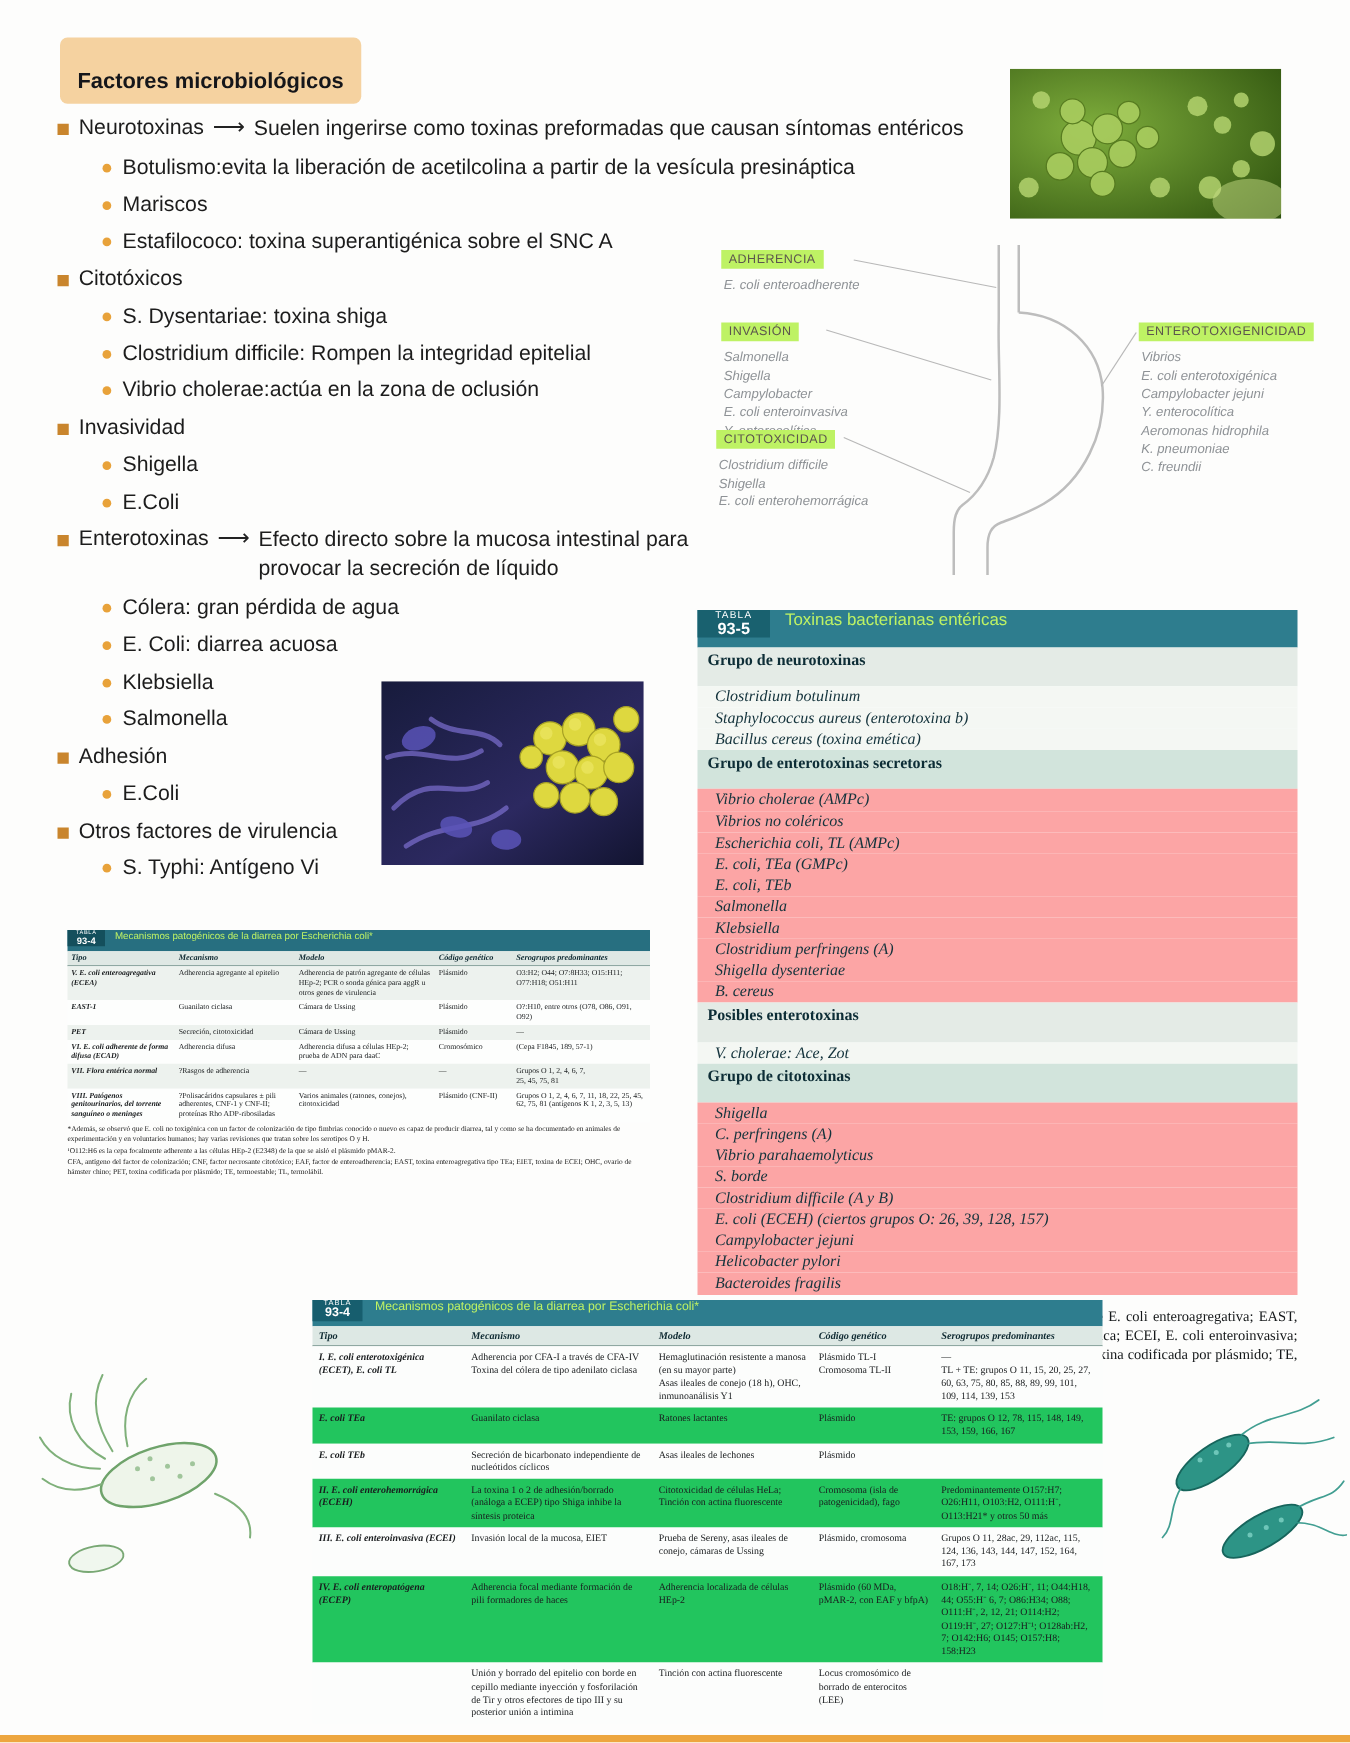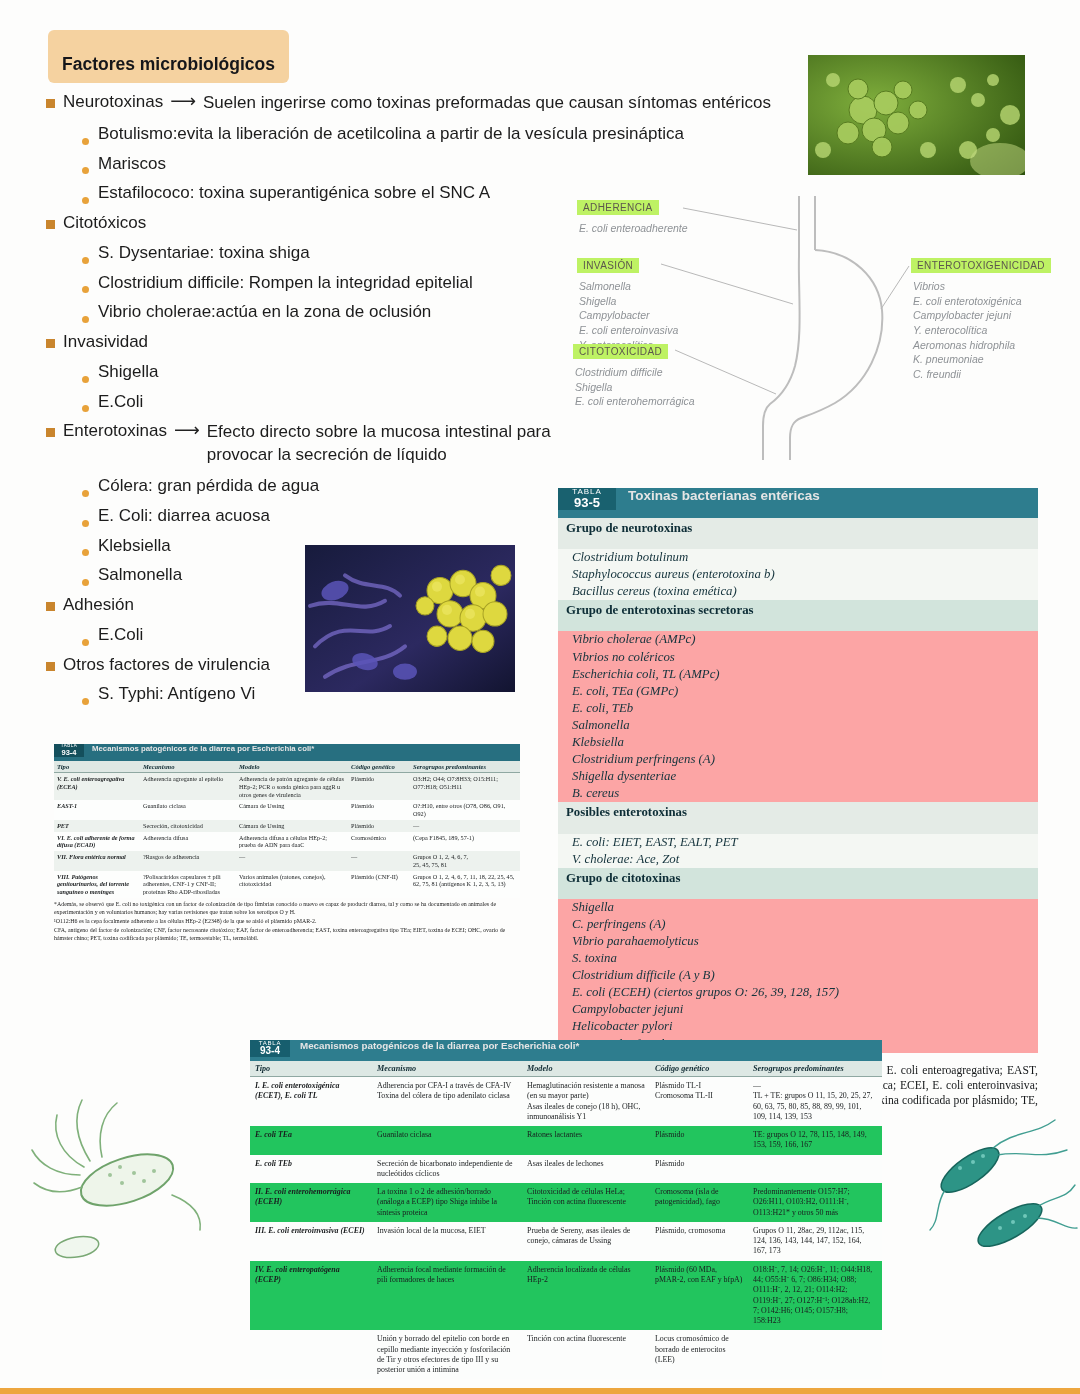--- a/index.html
+++ b/index.html
@@ -8,37 +8,37 @@
 svg{display:block;width:100%;height:100%}
 
 .title-chip{position:absolute;left:48px;top:30px;background:#f5d2a0;border-radius:6px;padding:24px 14px 8px;font-size:17.5px;font-weight:bold;color:#15161a}
 
 .notes{position:absolute;left:46px;top:92px;width:790px}
 .nmain{display:flex;align-items:flex-start;margin-bottom:9px}
 .sq{width:9px;height:9px;background:#c9852d;margin:7px 8px 0 0;flex:none}
 .nlabel{font-size:17px;line-height:1.22}
 .narrow{font-size:18px;margin:0 7px;flex:none;line-height:1.1;color:#222}
 .ntext{font-size:17px;line-height:1.35;white-space:pre-line}
-.nsub{display:flex;align-items:flex-end;margin:0 0 9px 36px}
+.nsub{display:flex;align-items:flex-start;margin:0 0 9px 36px}
 .dot{width:7px;height:7px;border-radius:50%;background:#e8a23a;margin:7px 9px 0 0;flex:none}
 .nstext{font-size:17px;line-height:1.22}
 
 .photo-green{position:absolute;left:808px;top:55px;width:217px;height:120px}
 .photo-purple{position:absolute;left:305px;top:545px;width:210px;height:147px}
 .sketch-left{position:absolute;left:22px;top:1075px;width:215px;height:210px}
 .sketch-right{position:absolute;left:915px;top:1110px;width:165px;height:165px}
 
 .diagram{position:absolute;left:563px;top:194px;width:492px;height:272px}
 .diagram .stomach{position:absolute;left:0;top:0;width:492px;height:272px}
 .dtag{position:absolute;background:#bef264;color:#5c564d;font-size:10px;padding:2px 6px;letter-spacing:.4px;white-space:nowrap}
 .dlist{position:absolute;color:#8e9296;font-size:10.5px;line-height:1.4;white-space:pre-line;font-style:italic}
 
 .tblhead{display:flex;align-items:flex-start}
 .tbadge{color:#fff;display:flex;flex-direction:column;align-items:center;justify-content:center;line-height:1.05;flex:none}
-.tbltitle{color:#e5e5e5;font-weight:bold;display:flex;align-items:center;padding-left:12px}
+.tbltitle{color:#bef264;font-weight:normal;display:flex;align-items:center;padding-left:12px}
 
 .t935{position:absolute;left:558px;top:488px;width:480px}
 .t935 .tblhead{height:30px;background:#2e7d8e}
 .t935 .tbadge{width:58px;background:#19616f}
 .t935 .b-top{font-size:8px;letter-spacing:1px}
 .t935 .b-num{font-size:13px;font-weight:bold}
 .t935 .tbltitle{font-size:13.5px}
 .t935-body{font-family:"Liberation Serif",serif}
 .t935 .row{font-size:12.8px;line-height:1.18;padding:1px 10px 1px 14px;color:#14333c;font-style:italic}
 .t935 .row.h{font-style:normal;font-weight:bold;padding:3px 10px 13px 8px;color:#0d2d36}
@@ -318,27 +318,26 @@
     <div class="row g1">Vibrios no coléricos</div>
     <div class="row g1">Escherichia coli, TL (AMPc)</div>
     <div class="row g1">E. coli, TEa (GMPc)</div>
     <div class="row g1">E. coli, TEb</div>
     <div class="row g1">Salmonella</div>
     <div class="row g1">Klebsiella</div>
     <div class="row g1">Clostridium perfringens (A)</div>
     <div class="row g1">Shigella dysenteriae</div>
     <div class="row g1">B. cereus</div>
     <div class="row h g0">Posibles enterotoxinas</div>
-    <div class="row g0">E. coli: EIET, EAST, EALT, PET</div>
     <div class="row g0">V. cholerae: Ace, Zot</div>
     <div class="row h g1">Grupo de citotoxinas</div>
     <div class="row g1">Shigella</div>
     <div class="row g1">C. perfringens (A)</div>
     <div class="row g1">Vibrio parahaemolyticus</div>
-    <div class="row g1">S. toxina</div>
+    <div class="row g1">S. borde</div>
     <div class="row g1">Clostridium difficile (A y B)</div>
     <div class="row g1">E. coli (ECEH) (ciertos grupos O: 26, 39, 128, 157)</div>
     <div class="row g1">Campylobacter jejuni</div>
     <div class="row g1">Helicobacter pylori</div>
     <div class="row g1">Bacteroides fragilis</div>
   </div>
   <div class="t935-foot">AMPc, adenosinmonofosfato cíclico; EALT, toxina termolábil de E. coli enteroagregativa; EAST, toxina enteroagregativa de tipo TEa; ECEH, E. coli enterohemorrágica; ECEI, E. coli enteroinvasiva; EIET, toxina de ECEI; GMPc, guanosinmonofosfato cíclico; PET, toxina codificada por plásmido; TE, termoestable; TL, termolábil.</div>
 </div>
 
 <div class="t934s">

